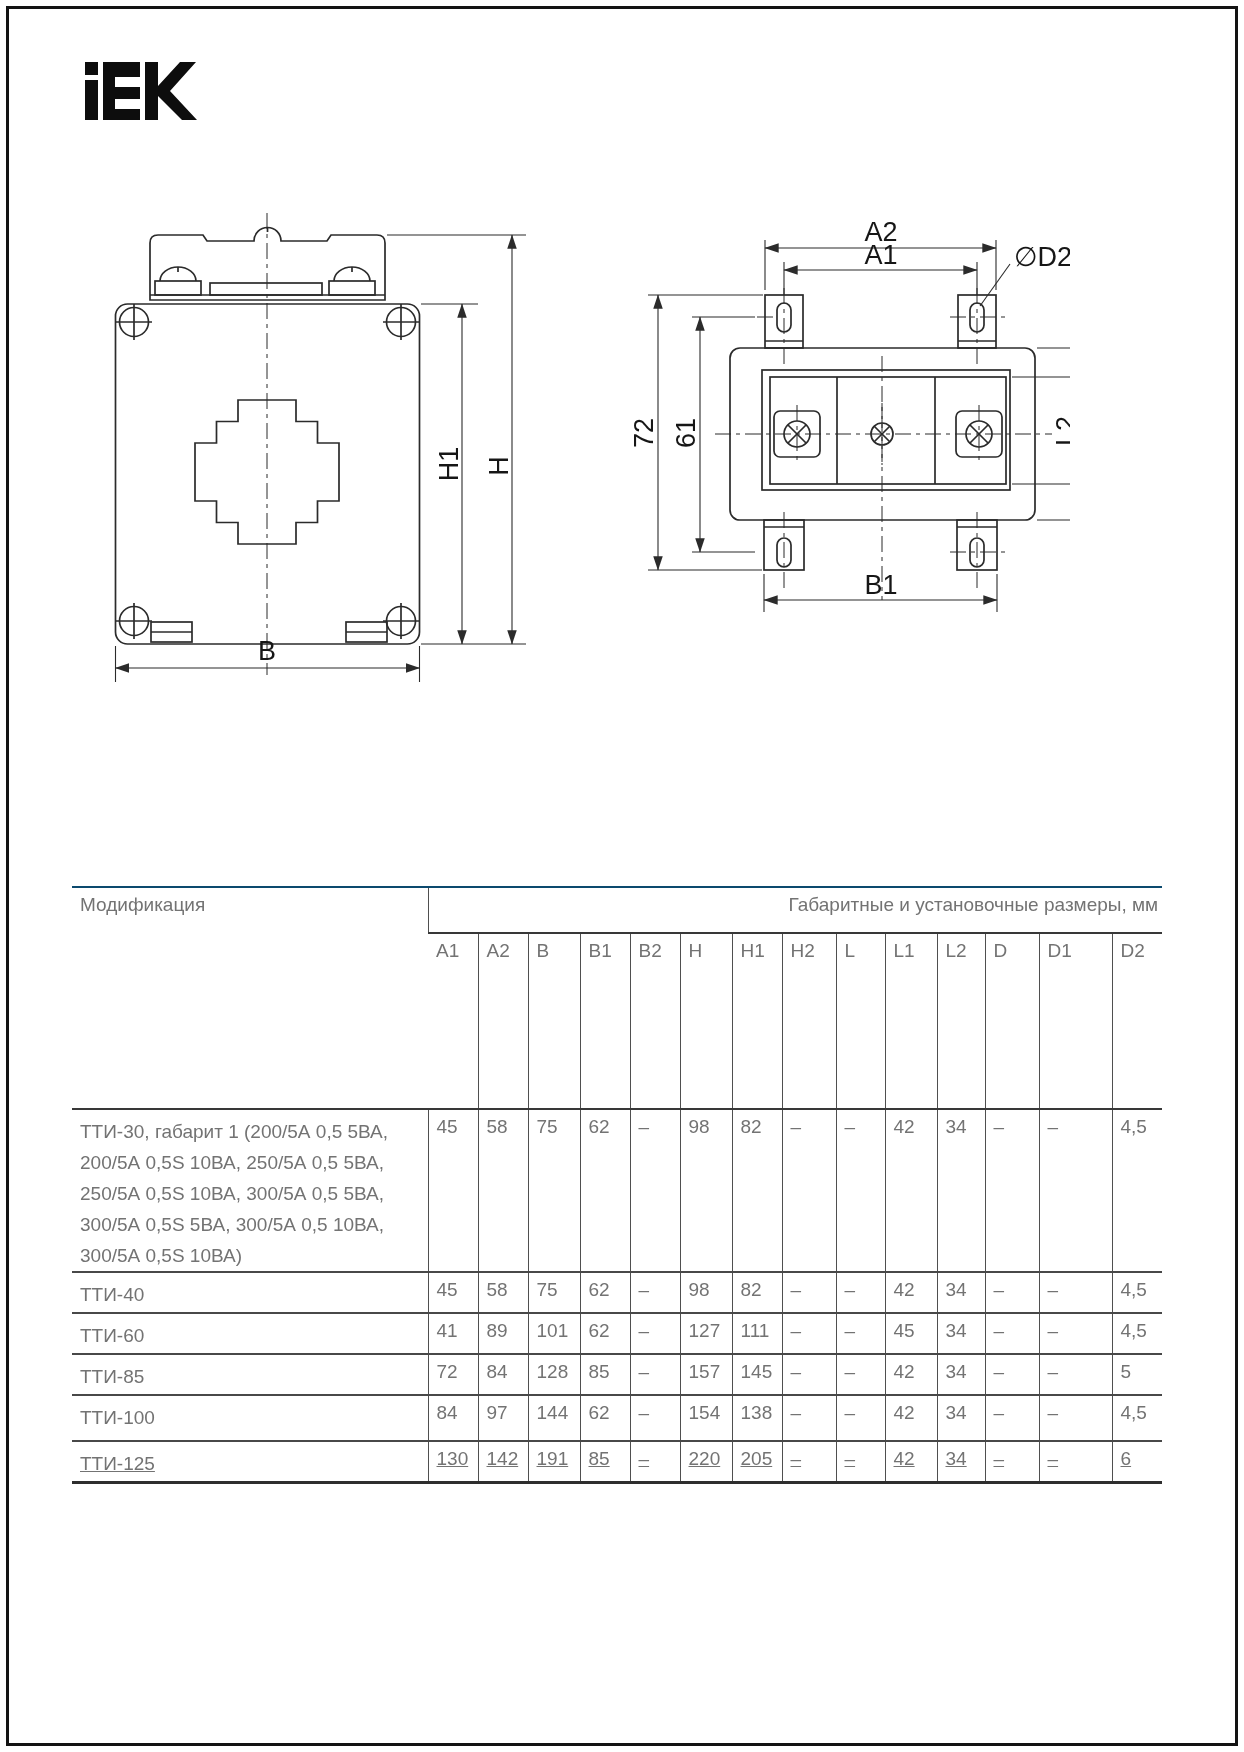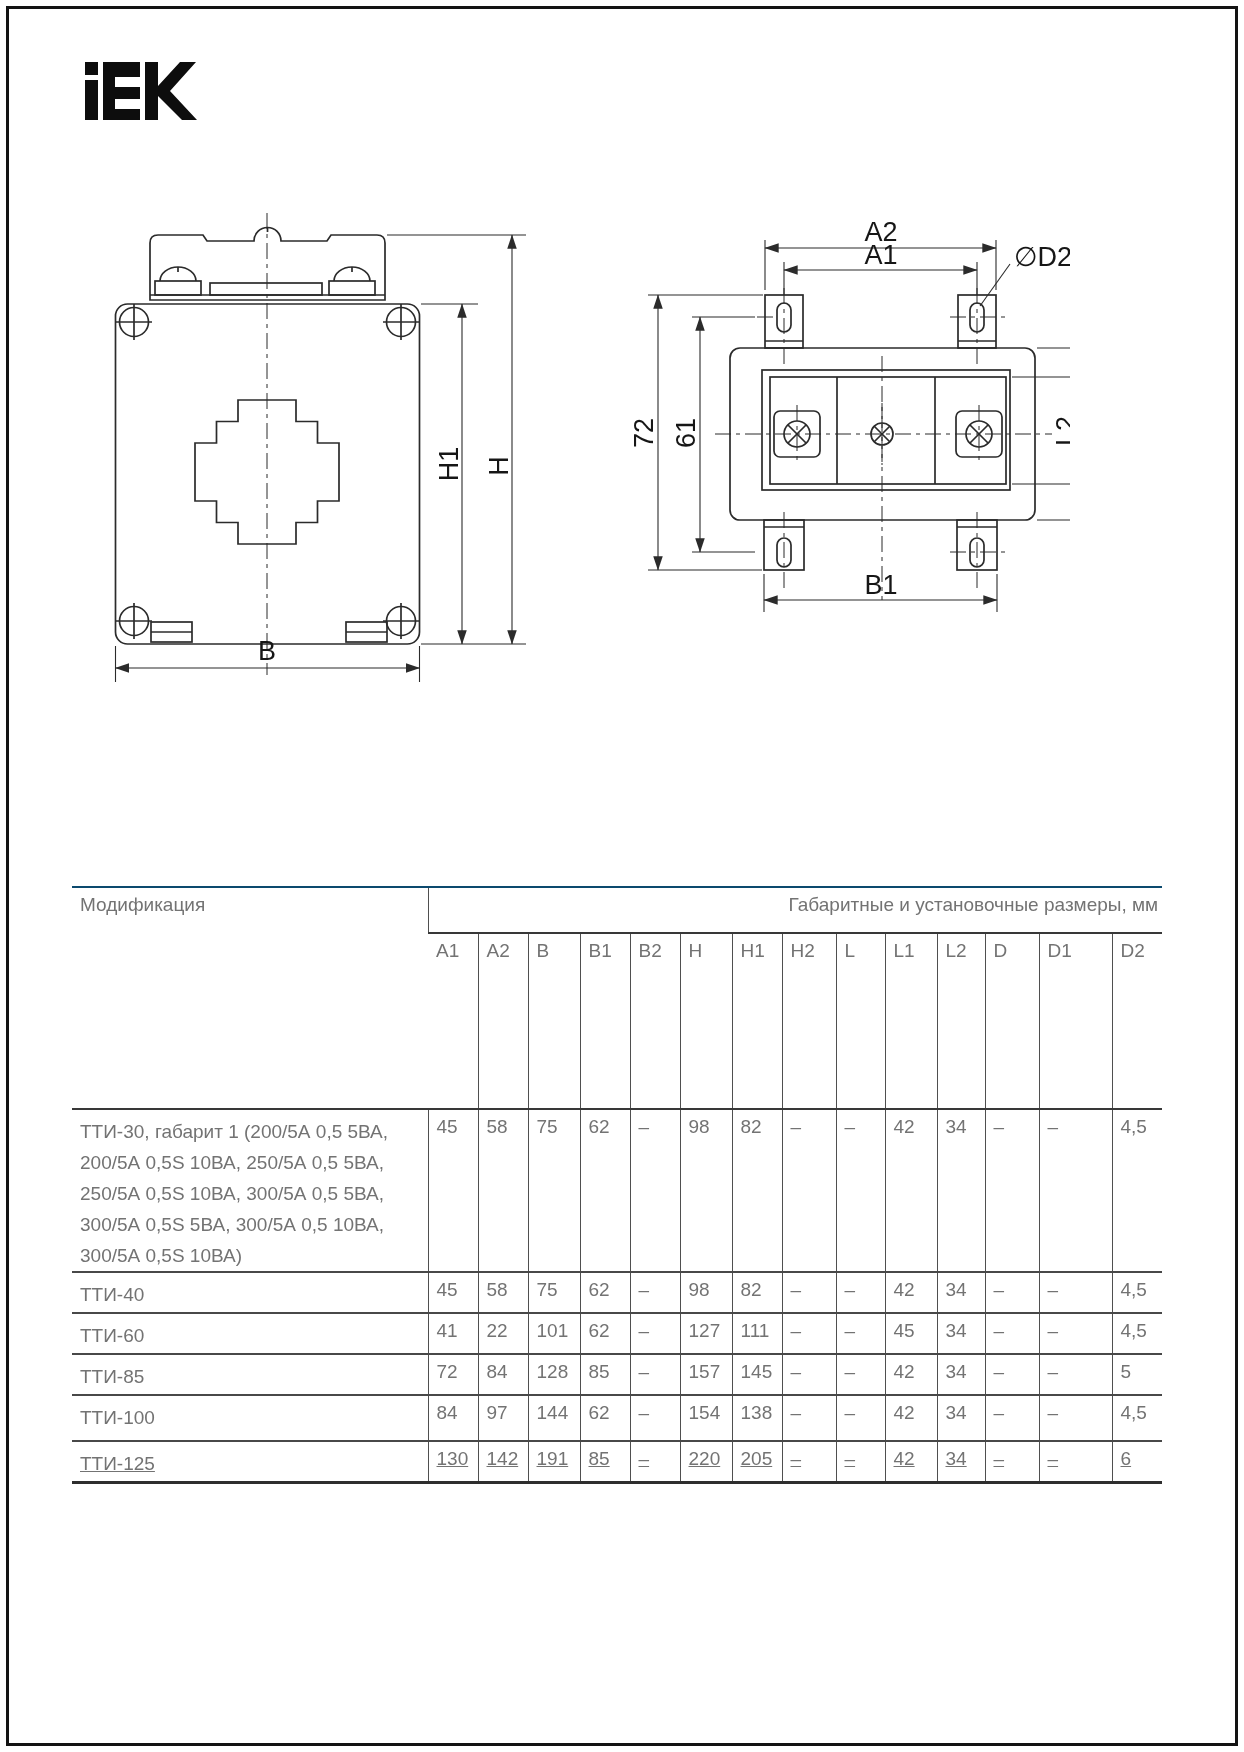--- a/index.html
+++ b/index.html
@@ -291,21 +291,21 @@
         <td>–</td>
         <td>42</td>
         <td>34</td>
         <td>–</td>
         <td>–</td>
         <td>4,5</td>
       </tr>
       <tr style="height: 41px;">
         <td class="mod-cell">ТТИ-60</td>
         <td>41</td>
-        <td>22</td>
+        <td>89</td>
         <td>101</td>
         <td>62</td>
         <td>–</td>
         <td>127</td>
         <td>111</td>
         <td>–</td>
         <td>–</td>
         <td>45</td>
         <td>34</td>
         <td>–</td>

